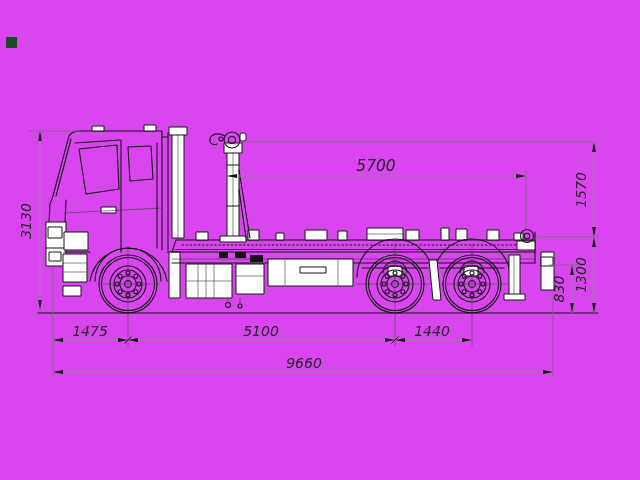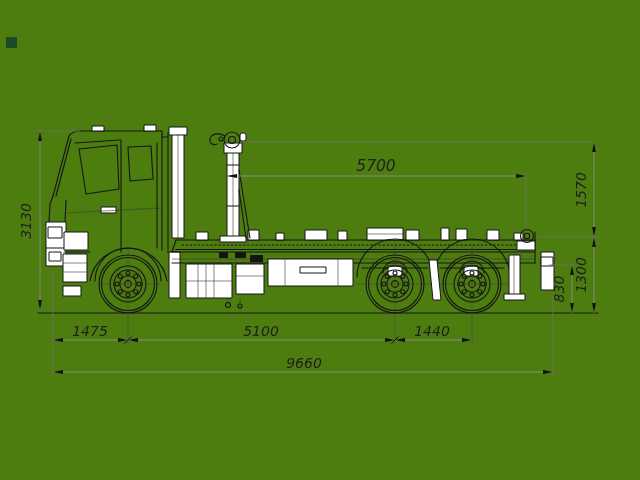--- a/index.html
+++ b/index.html
@@ -1,16 +1,16 @@
 <!DOCTYPE html>
 <html><head>
 <meta charset="utf-8">
 <style>
   html,body{margin:0;padding:0;background:#ffffff;}
-  .stage{position:relative;width:640px;height:480px;background:#4d7c0f;overflow:hidden;
+  .stage{position:relative;width:640px;height:480px;background:#d946ef;overflow:hidden;
          font-family:"DejaVu Sans",sans-serif;}
   svg{position:absolute;left:0;top:0;}
   .ln   {stroke:#161616;fill:none;stroke-width:1.1;stroke-linecap:round;stroke-linejoin:round;}
   .lnf  {stroke:#161616;fill:#ffffff;stroke-width:1;stroke-linejoin:round;}
   .thin {stroke:#3a3a3a;fill:none;stroke-width:.6;}
   .dark {fill:#141414;stroke:none;}
   .cl   {stroke:#4a4a4a;fill:none;stroke-width:.6;}
   .dim  {stroke:#8f8f8f;fill:none;stroke-width:.9;}
   .dimd {stroke:#6e6e6e;fill:none;stroke-width:.8;}
   .arr  {fill:#111111;stroke:none;}

